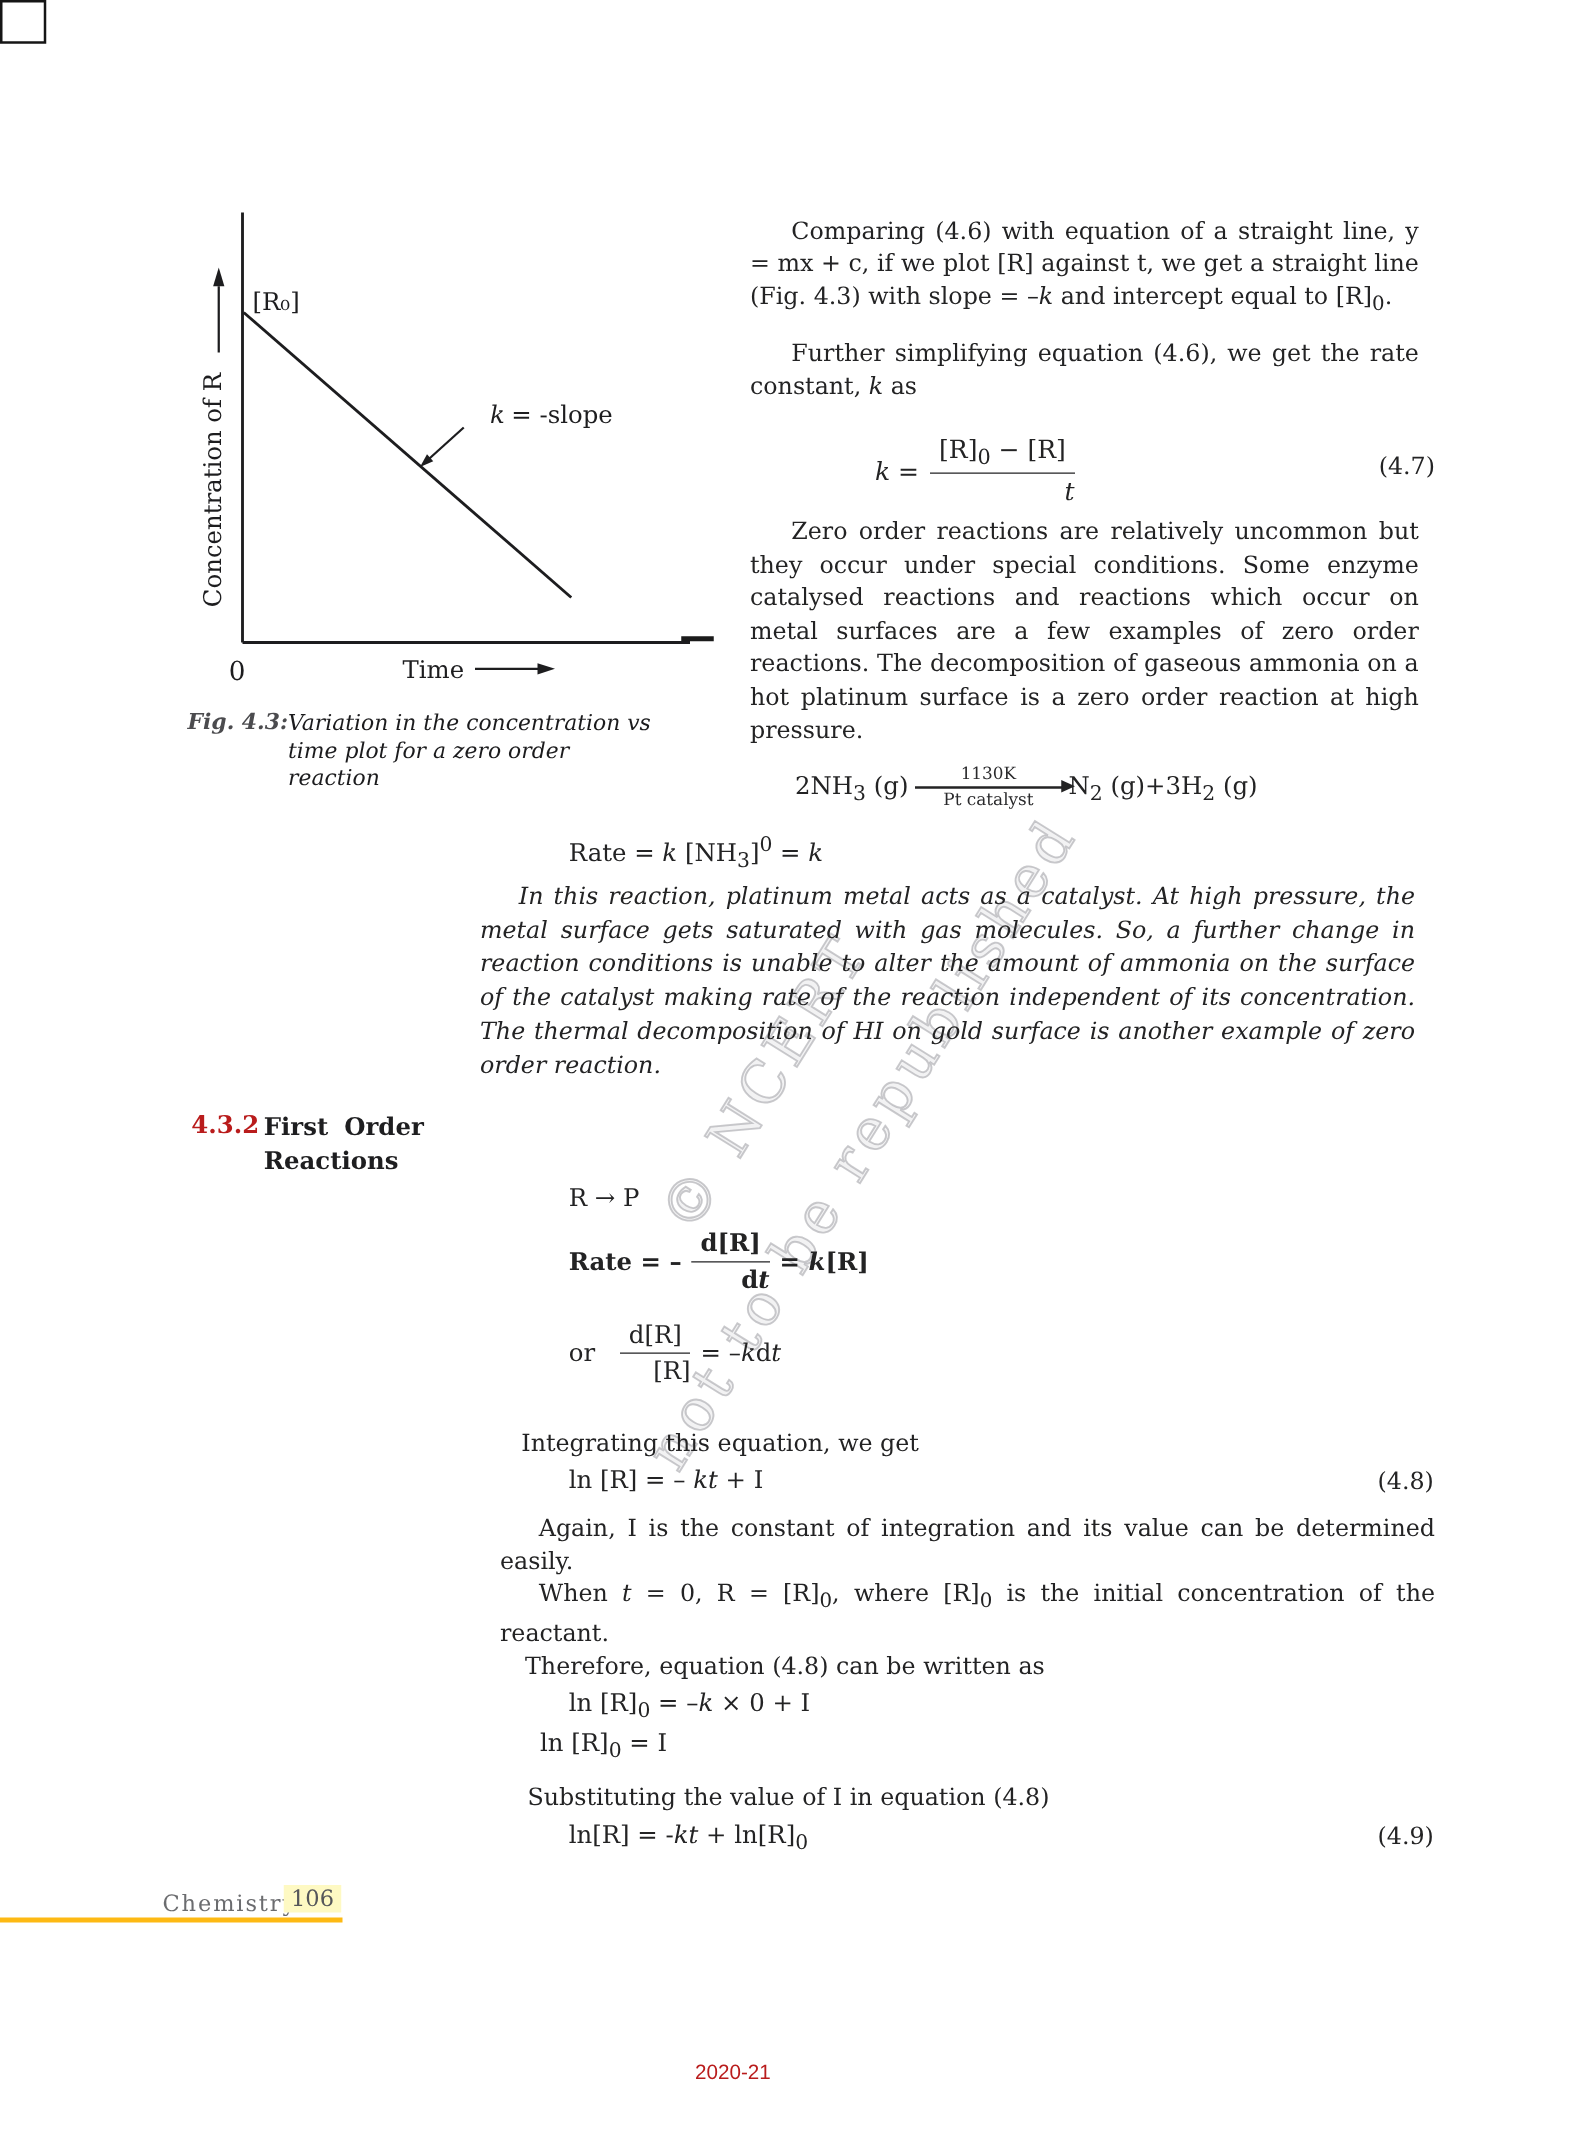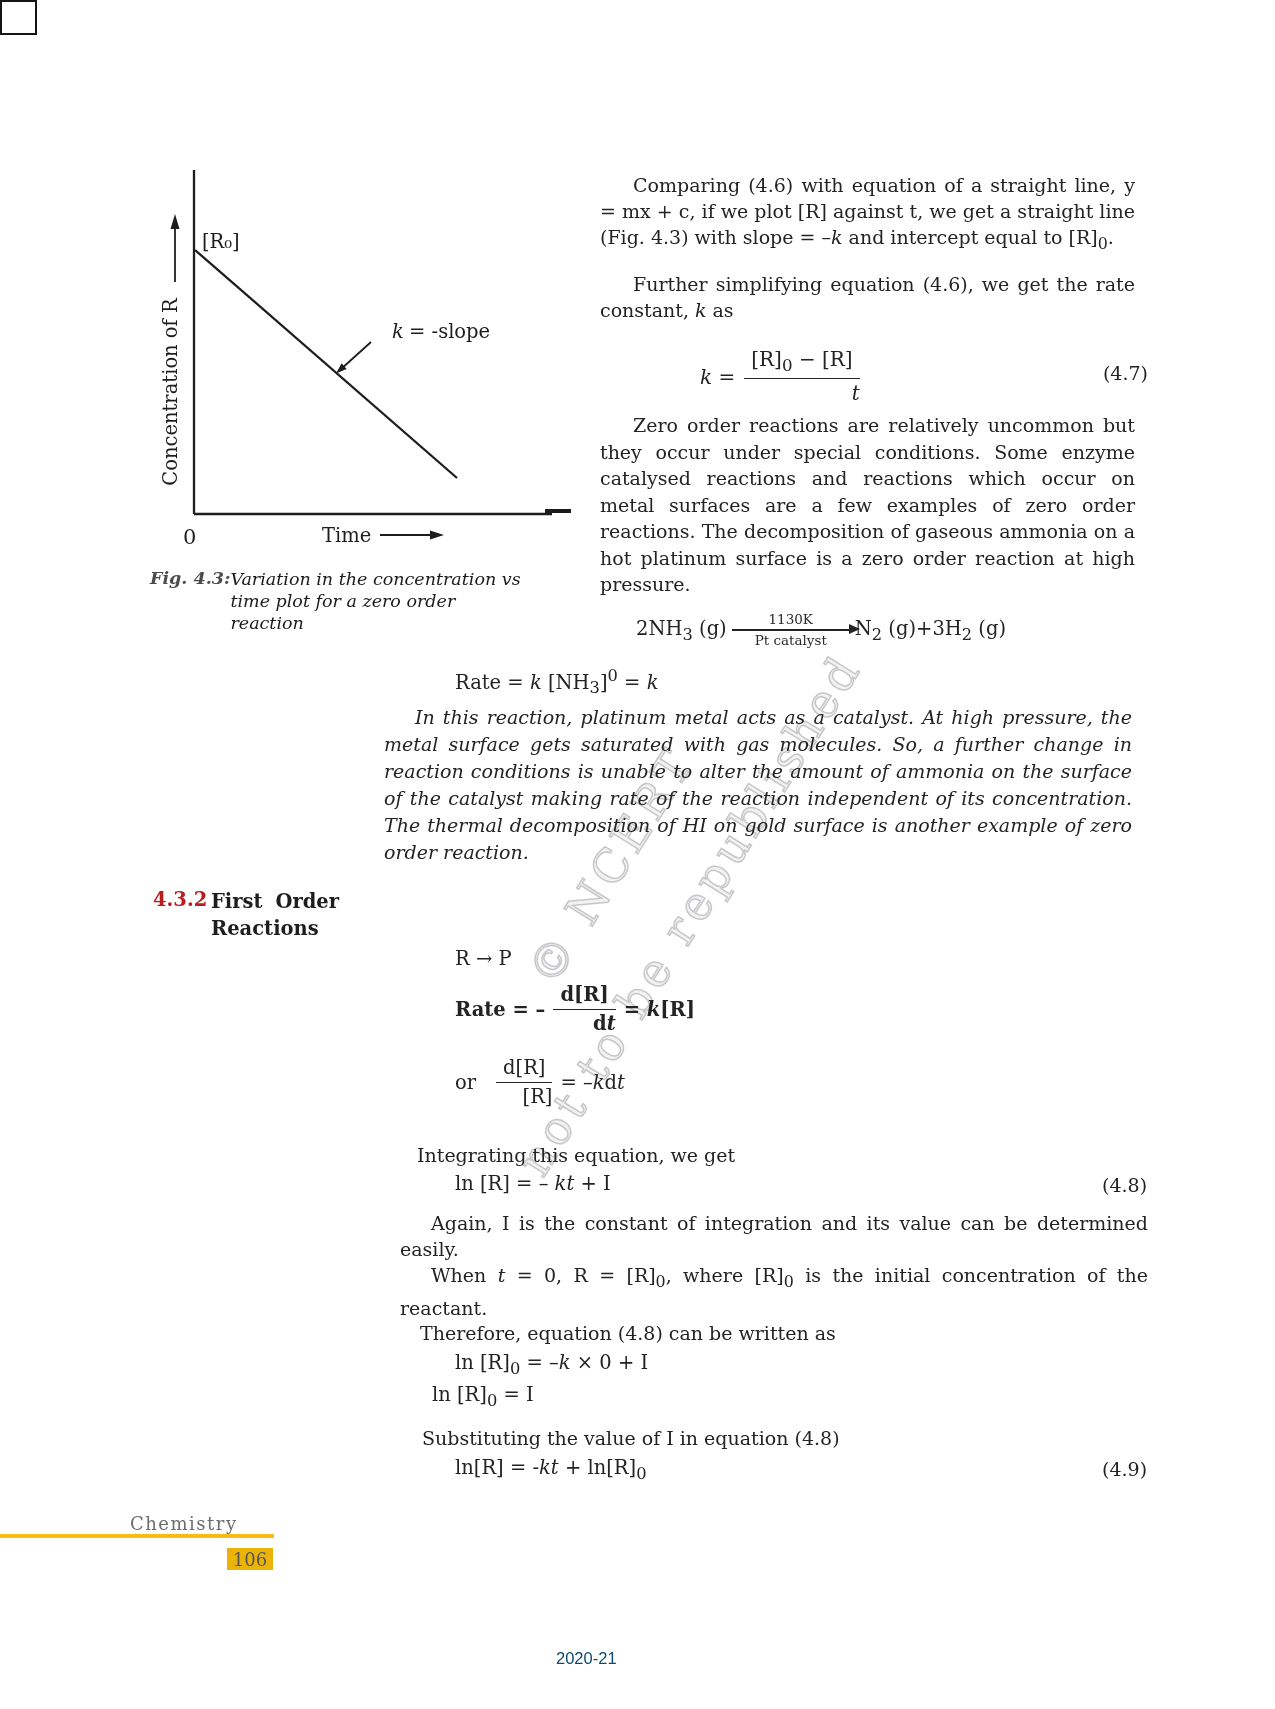--- a/index.html
+++ b/index.html
@@ -67,24 +67,24 @@
 
   
   .wm-wrap{left:290px;top:650px;width:720px;height:480px;display:flex;align-items:center;
       justify-content:center;z-index:0;pointer-events:none;}
   .wm{transform:rotate(-58deg);text-align:center;font-size:46px;line-height:92px;letter-spacing:5px;
       color:rgba(195,195,200,0.22);-webkit-text-stroke:1.5px rgba(158,158,164,0.55);white-space:nowrap;}
 
   
   .footer-line{left:0;top:1534px;width:274px;height:4px;background:#FDB913;}
   .footer-book{left:130px;top:1513px;font-size:18px;color:#6b6c6f;letter-spacing:1.5px;}
-  .footer-pagebox{left:227px;top:1548px;width:46px;height:22px;background:#eab308;
+  .footer-pagebox{left:227px;top:1508px;width:46px;height:22px;background:#fef9c3;
       display:flex;align-items:center;justify-content:center;font-size:18px;color:#55565a;}
   .year{left:556px;top:1649px;font-family:"Liberation Sans","DejaVu Sans",sans-serif;
-      font-size:16.5px;color:#0c4a6e;}
+      font-size:16.5px;color:#b91c1c;}
 </style>
 </head>
 <body>
 
 <div id="page">
 
   <div class="abs wm-wrap">
     <div class="wm">
       <div>© NCERT</div>
       <div>not to be republished</div>

